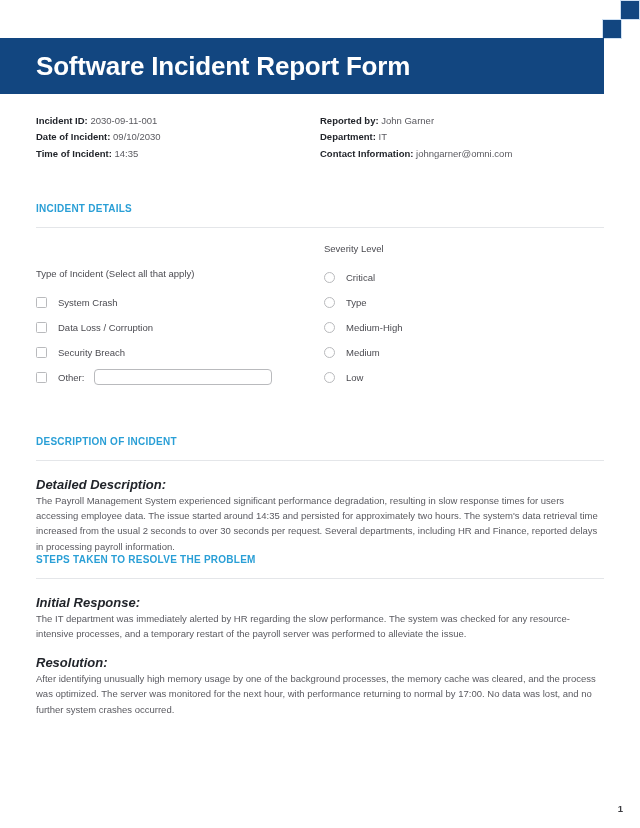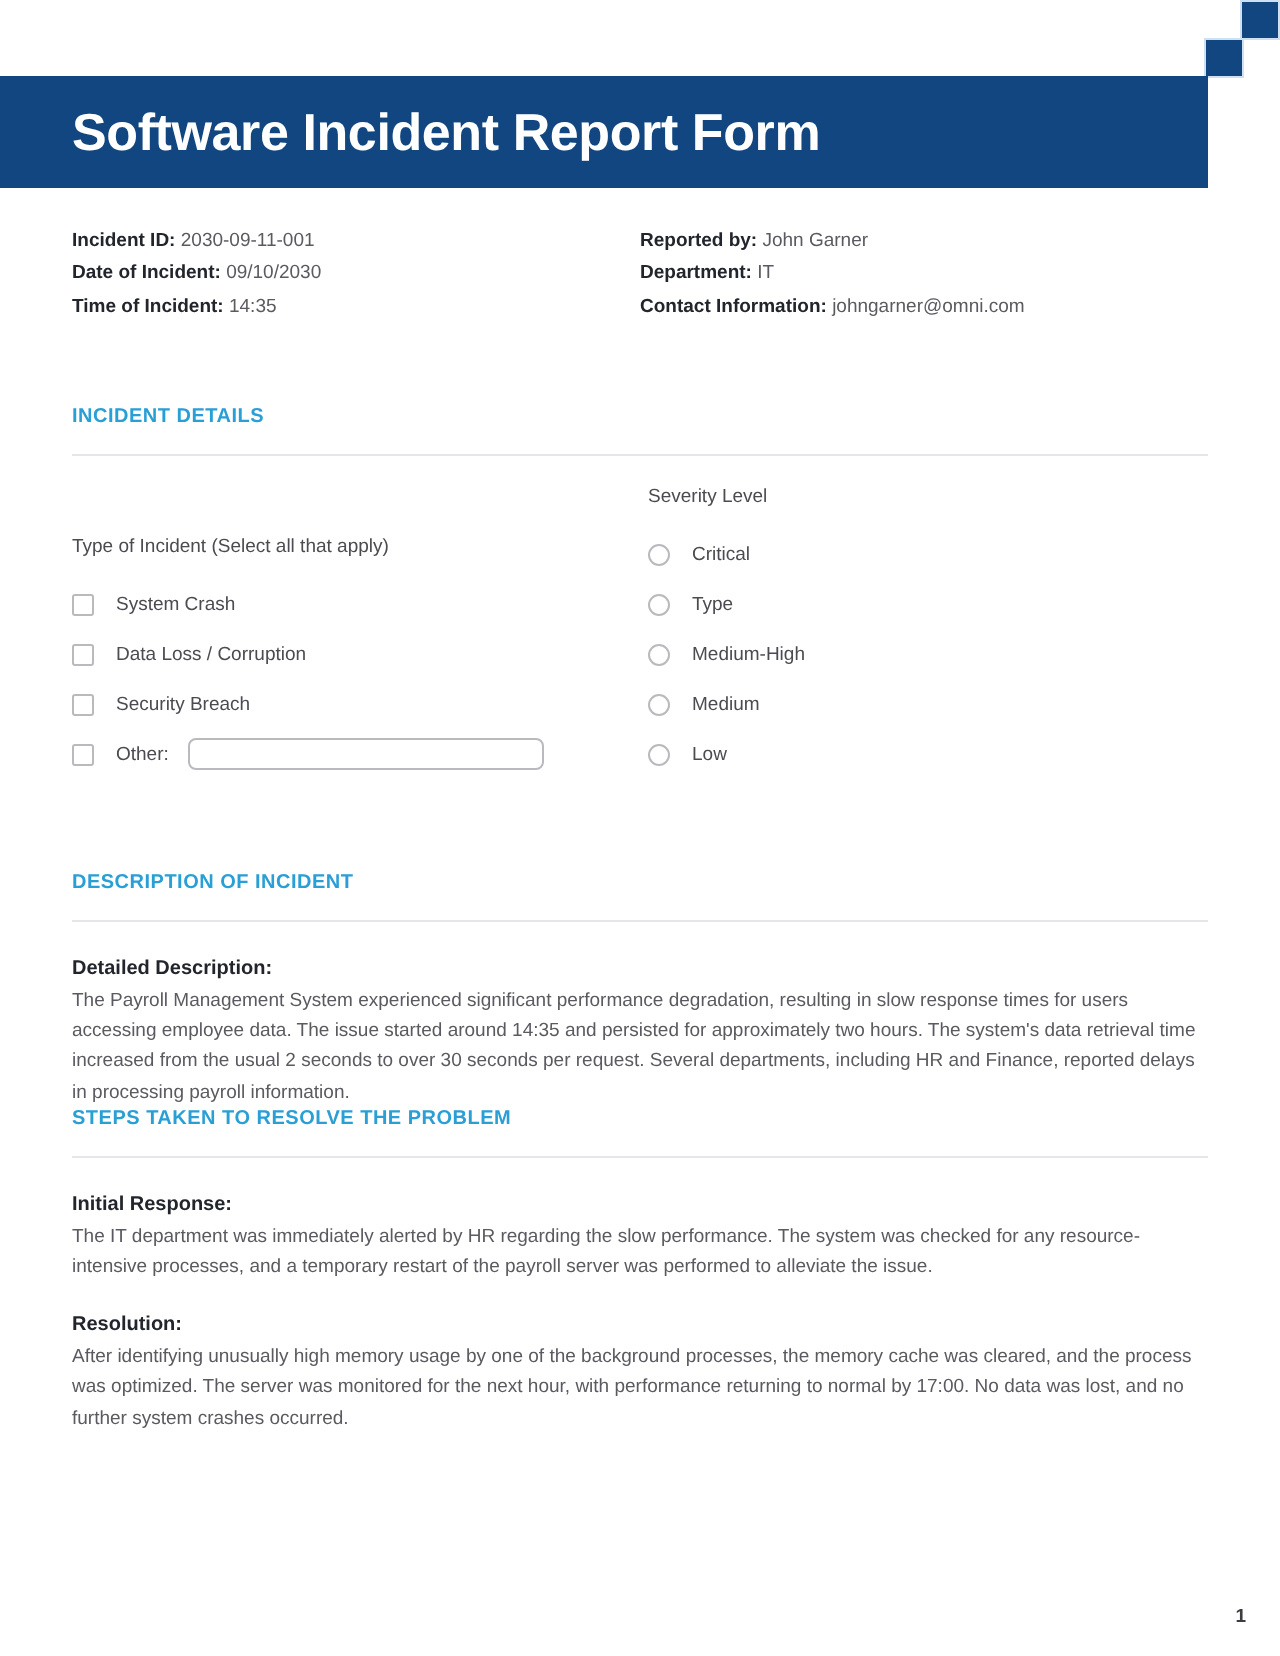--- a/index.html
+++ b/index.html
@@ -155,24 +155,25 @@
     font-family: "Liberation Sans", sans-serif;
     font-size: 9px;
     color: #4b4b51;
     padding: 0 6px;
     outline: none;
   }
 
   
   .block { margin-top: 16px; }
   .block-title {
-    font-size: 10px;
+    font-size: 13px;
     font-weight: bold;
     color: #22252b;
     line-height: 15px;
+    font-style: italic;
   }
   .block-text {
     font-size: 9.5px;
     line-height: 15.2px;
     color: #5a5a60;
     text-align: left;
     margin-top: 1px;
   }
   .block-gap { margin-top: 14px; }
 

